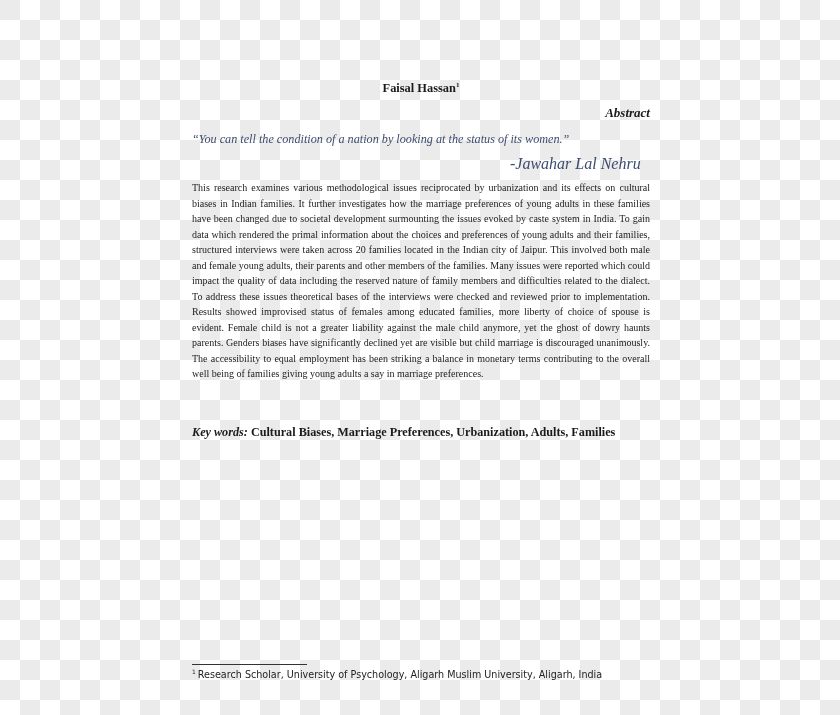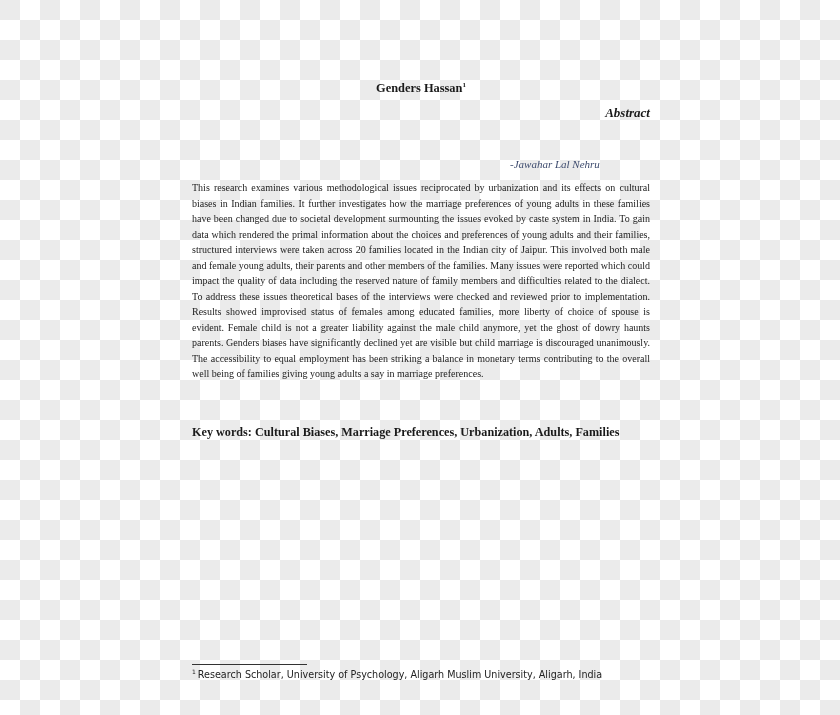--- a/index.html
+++ b/index.html
@@ -79,21 +79,21 @@
       font-size: 12.2px;
       line-height: 16px;
       color: #3d4b6e;
       white-space: nowrap;
     }
     .quote-attrib {
       position: absolute;
       left: 318px;
       top: 156px;
       font-style: italic;
-      font-size: 11px;
+      font-size: 16px;
       line-height: 16px;
       color: #3d4b6e;
       white-space: nowrap;
     }
     .abstract-body {
       position: absolute;
       left: 0;
       top: 180px;
       width: 458px;
       font-size: 10px;
@@ -105,20 +105,21 @@
       position: absolute;
       left: 0;
       top: 424px;
       width: 470px;
       font-size: 12.2px;
       line-height: 16px;
       white-space: nowrap;
       color: #1a1a1a;
     }
     .keywords .kw-label {
+      font-style: italic;
       font-weight: bold;
     }
     .keywords .kw-values {
       font-weight: bold;
       margin-top: 24px;
     }
     .email-line {
       position: absolute;
       left: 0;
       top: 455px;
@@ -155,24 +156,25 @@
       line-height: 0;
       margin-right: 2px;
     }
   </style>
 </head>
 <body>
 
 <div class="page">
 
 
-  <div class="author"><span>Genders Hassan</span><sup>1</sup></div>
+  <div class="author"><span>Faisal Hassan</span><sup>1</sup></div>
 
   <div class="abstract-heading">Abstract</div>
 
+  <div class="quote">“You can tell the condition of a nation by looking at the status of its women.”</div>
 
   <div class="quote-attrib">-Jawahar Lal Nehru</div>
 
   <div class="abstract-body">This research examines various methodological issues reciprocated by urbanization and its effects on cultural biases in Indian families. It further investigates how the marriage preferences of young adults in these families have been changed due to societal development surmounting the issues evoked by caste system in India. To gain data which rendered the primal information about the choices and preferences of young adults and their families, structured interviews were taken across 20 families located in the Indian city of Jaipur. This involved both male and female young adults, their parents and other members of the families. Many issues were reported which could impact the quality of data including the reserved nature of family members and difficulties related to the dialect. To address these issues theoretical bases of the interviews were checked and reviewed prior to implementation. Results showed improvised status of females among educated families, more liberty of choice of spouse is evident. Female child is not a greater liability against the male child anymore, yet the ghost of dowry haunts parents. Genders biases have significantly declined yet are visible but child marriage is discouraged unanimously. The accessibility to equal employment has been striking a balance in monetary terms contributing to the overall well being of families giving young adults a say in marriage preferences.</div>
 
   <div class="keywords"><span class="kw-label">Key words:</span> <span class="kw-values">Cultural Biases, Marriage Preferences, Urbanization, Adults, Families</span></div>
 
 
   <div class="footnote-rule"></div>
 

